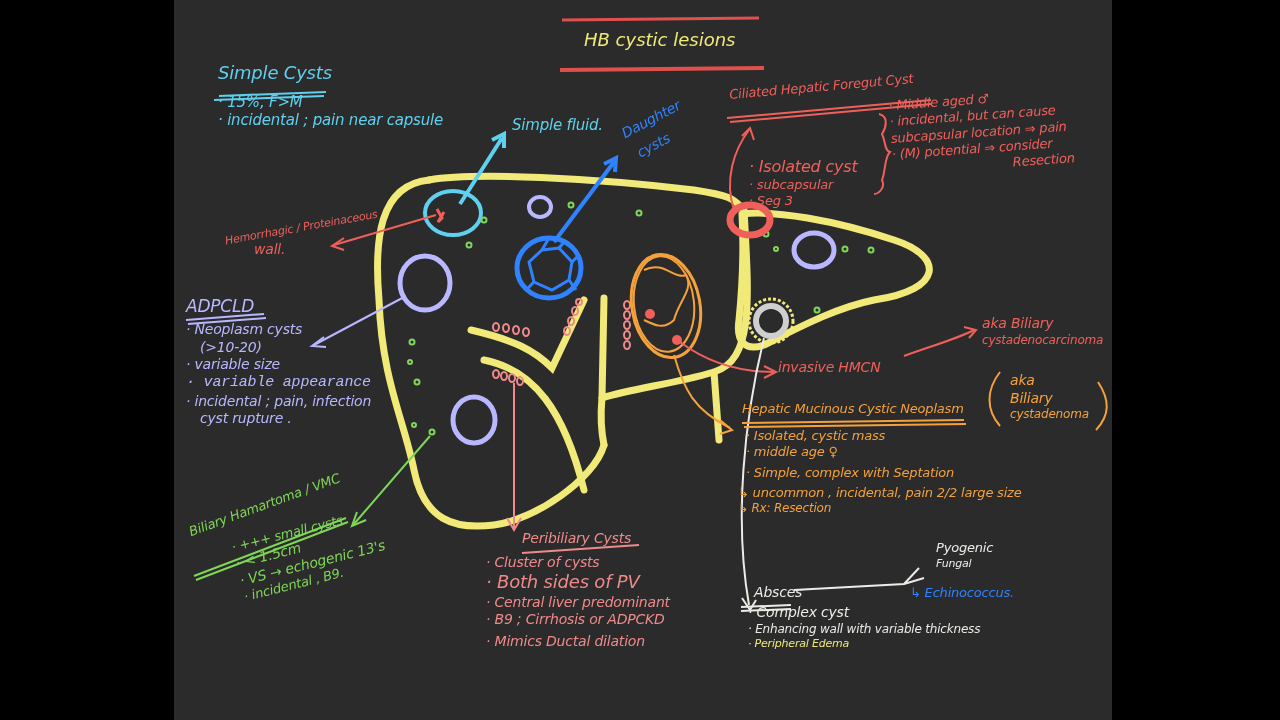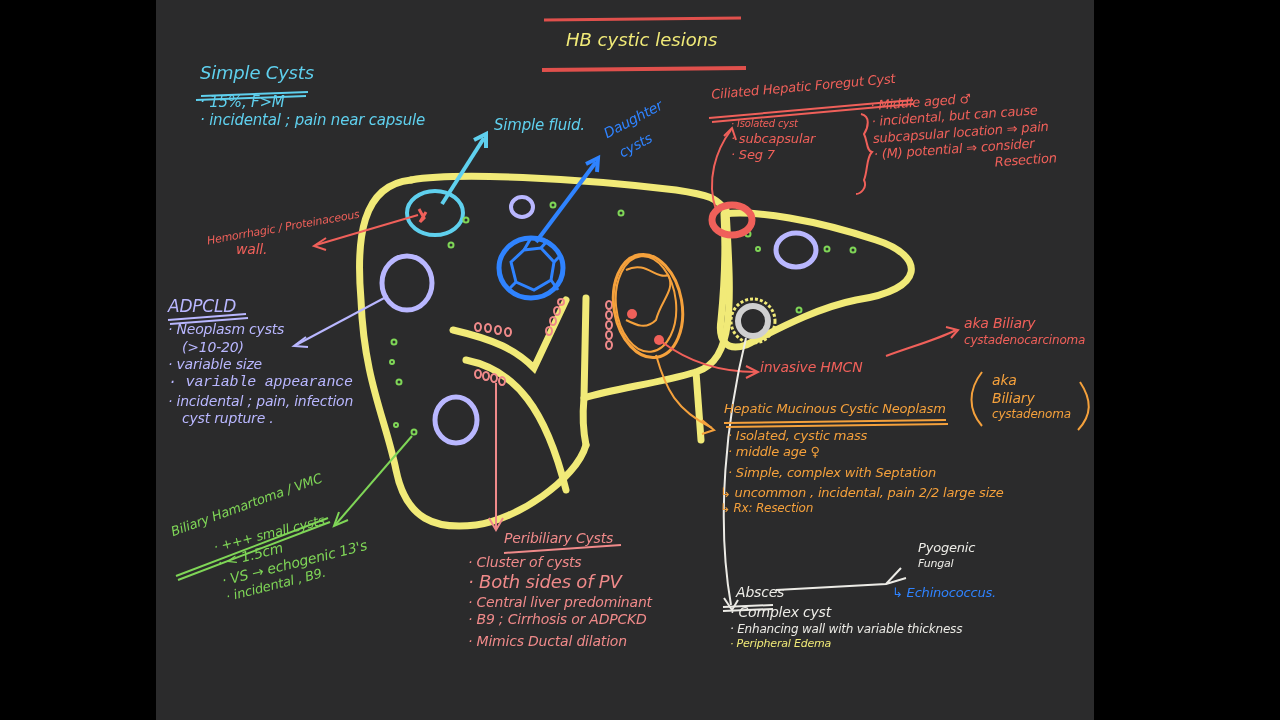--- a/index.html
+++ b/index.html
@@ -1,17 +1,17 @@
 <!DOCTYPE html>
 <html><head>
 <meta charset="utf-8">
 <style>
   html,body{margin:0;padding:0;background:#000;}
   body{width:1280px;height:720px;position:relative;overflow:hidden;font-family:"DejaVu Sans",sans-serif;}
-  #board{position:absolute;left:156px;top:0;width:938px;height:720px;background:#2b2b2c;overflow:hidden;}
+  #board{position:absolute;left:174px;top:0;width:938px;height:720px;background:#2b2b2c;overflow:hidden;}
   #art{position:absolute;left:0;top:0;}
   .t{position:absolute;white-space:nowrap;font-family:"DejaVu Sans",sans-serif;font-style:italic;line-height:1.05;letter-spacing:-0.2px;}
   .blk{position:absolute;}
   .blk .ln{display:block;white-space:nowrap;font-family:"DejaVu Sans",sans-serif;font-style:italic;line-height:1.25;letter-spacing:-0.2px;}
   .cyan{color:#5fd0ee;}
   .lav{color:#b9b7ff;}
   .red{color:#f0605a;}
   .orange{color:#f5a13c;}
   .green{color:#7fd657;}
   .pink{color:#f08a8a;}
@@ -186,23 +186,23 @@
     <span class="ln" style="font-size:14px;padding-left:36px;">Peribiliary Cysts</span>
     <span class="ln" style="font-size:14px;margin-top:6px;">· Cluster of cysts</span>
     <span class="ln" style="font-size:18px;">· Both sides of PV</span>
     <span class="ln" style="font-size:14px;">· Central liver predominant</span>
     <span class="ln" style="font-size:14px;">· B9 ; Cirrhosis or ADPCKD</span>
     <span class="ln" style="font-size:14px;margin-top:4px;">· Mimics Ductal dilation</span>
   </div>
 
   <div class="t red" style="left:556px;top:88px;font-size:13px;transform:rotate(-5deg);transform-origin:left bottom;">Ciliated Hepatic Foregut Cyst</div>
   <div class="blk red" style="left:575px;top:118px;">
-    <span class="ln" style="font-size:10px;">· Isolated cyst</span>
+    <span class="ln" style="font-size:16px;margin-top:39px;">· Isolated cyst</span>
     <span class="ln" style="font-size:13px;">· subcapsular</span>
-    <span class="ln" style="font-size:13px;">· Seg 7</span>
+    <span class="ln" style="font-size:13px;">· Seg 3</span>
   </div>
   <div class="blk red" style="left:714px;top:98px;transform:rotate(-4deg);transform-origin:left top;">
     <span class="ln" style="font-size:13px;">· Middle aged ♂</span>
     <span class="ln" style="font-size:13px;">· incidental, but can cause</span>
     <span class="ln" style="font-size:13px;">  subcapsular location ⇒ pain</span>
     <span class="ln" style="font-size:13px;">· (M) potential ⇒ consider</span>
     <span class="ln" style="font-size:13px;padding-left:120px;">  Resection</span>
   </div>
 
   <div class="t red" style="left:604px;top:360px;font-size:14px;">invasive HMCN</div>

